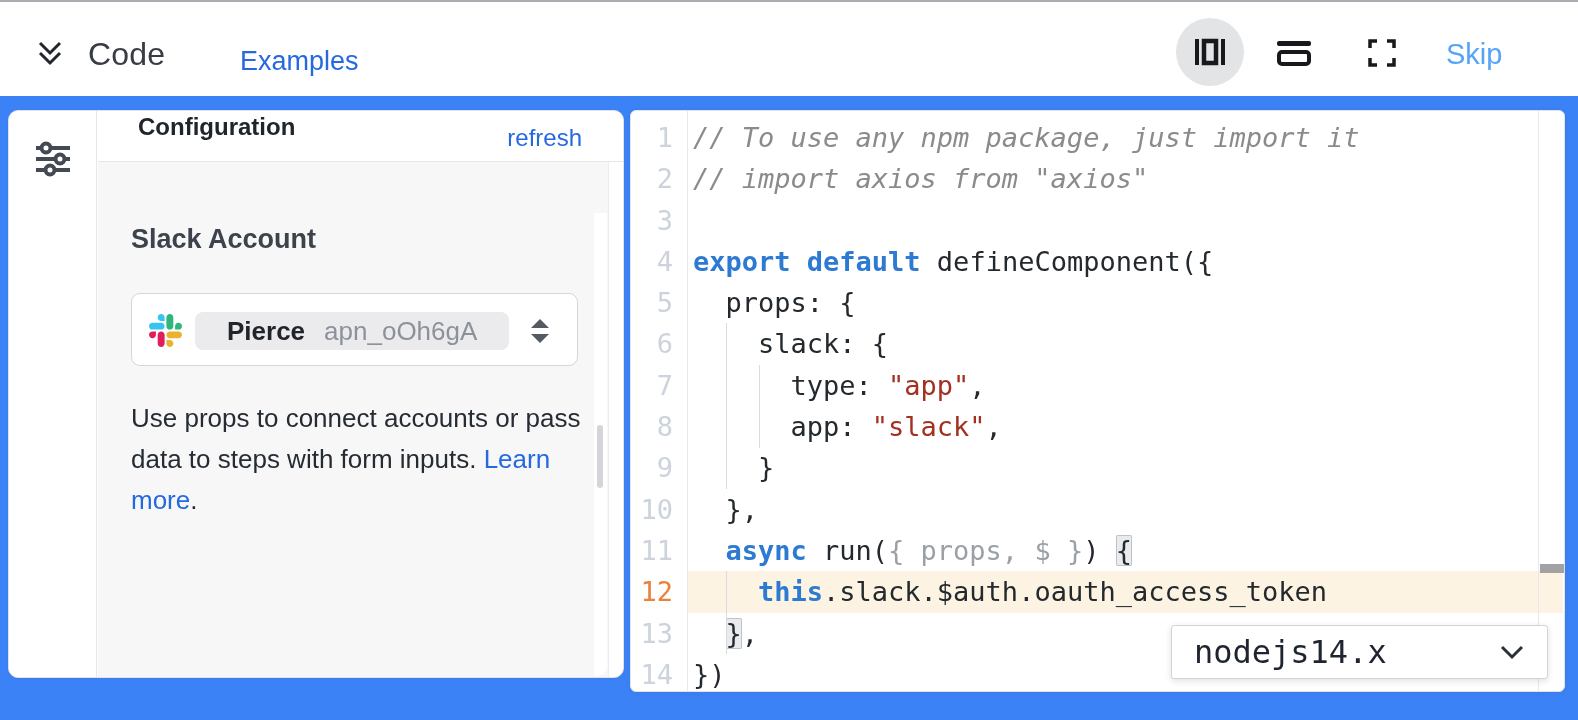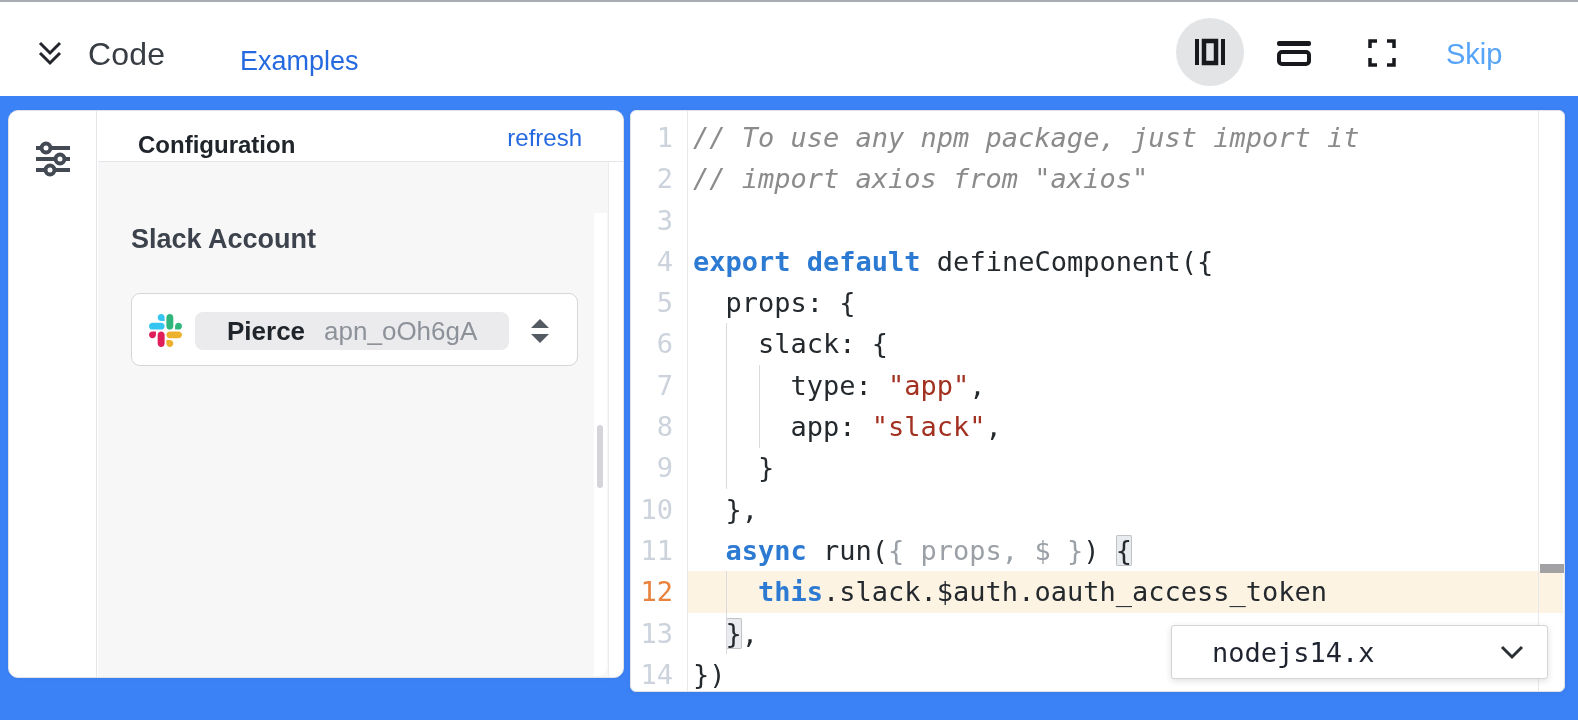--- a/index.html
+++ b/index.html
@@ -21,21 +21,21 @@
   .skip-link { position:absolute; left:1446px; top:36px; font-size:29px; color:#55a4f7; cursor:pointer; }
 
   
   .cfg-card { position:absolute; left:8px; top:110px; width:616px; height:568px; background:#fff;
               border:1px solid #e2e3e7; border-radius:10px; box-shadow:0 1px 3px rgba(60,64,70,.06); }
   .cfg-rail { position:absolute; left:0; top:0; width:88px; height:100%; border-right:1px solid #e5e6e9;
               border-radius:10px 0 0 10px; background:#fff; }
   .rail-icon { position:absolute; left:22px; top:26px; width:44px; height:44px; cursor:pointer; }
   .cfg-hdr { position:absolute; left:89px; top:0; right:0; height:51px; background:#fff;
              border-bottom:1px solid #e5e6e9; border-radius:0 10px 0 0; }
-  .cfg-hdr-title { position:absolute; left:40px; top:20px; font-size:24px; font-weight:bold; color:#20252c; }
+  .cfg-hdr-title { position:absolute; left:40px; top:2px; font-size:24px; font-weight:bold; color:#20252c; }
   .cfg-refresh { position:absolute; right:41px; top:13px; font-size:24px; color:#2569e0; cursor:pointer; }
   .cfg-body { position:absolute; left:89px; top:51px; right:14px; bottom:0; background:#f7f7f8;
               border-right:1px solid #ebecee; border-radius:0 0 0 0; }
   .cfg-scrolltrack { position:absolute; right:1px; top:51px; width:13px; bottom:1px; background:#fff;
                      border-radius:0 0 9px 0; }
   .cfg-thumb { position:absolute; left:3px; top:212px; width:6px; height:63px; background:#d3d5d9; border-radius:3px; cursor:pointer; }
   .sec-heading { position:absolute; left:33px; top:62px; font-size:27px; font-weight:bold; color:#3d434c; }
   .acct-select { position:absolute; left:33px; top:131px; width:447px; height:73px; background:#fff;
                  border:1px solid #d5d6da; border-radius:9px; cursor:pointer; }
   .slack-logo { position:absolute; left:17px; top:20px; width:33px; height:33px; }
@@ -67,21 +67,21 @@
   .plm { color:#24292e; background:#e9ebee; box-shadow:inset 0 0 0 1px #bfc3c8; border-radius:2px; }
   .guide { position:absolute; width:1px; background:#d9dbde; z-index:2; }
   .g1 { left:95px;  top:212px; height:166px; }
   .g2 { left:128px; top:254px; height:83px; }
   .g3 { left:95px;  top:460px; height:83px; }
   .scroll-track { position:absolute; left:907px; top:0; bottom:0; width:1px; background:#e7e8ea; z-index:3; }
   .v-thumb { position:absolute; left:909px; top:453px; width:24px; height:9px; background:#a2a2a4; z-index:3; cursor:pointer; }
   .lang-select { position:absolute; left:540px; top:514px; width:377px; height:54px; background:#fff;
                  border:1px solid #d2d4d8; border-radius:3px; box-shadow:0 2px 6px rgba(40,44,50,.14);
                  z-index:5; display:flex; align-items:center; cursor:pointer; }
-  .lang-label { margin-left:40px; font-family:"DejaVu Sans Mono", monospace; font-size:27px; color:#1f2430; flex:1; }
+  .lang-label { margin-left:22px; font-family:"DejaVu Sans Mono", monospace; font-size:32px; color:#1f2430; flex:1; }
   .lang-chev { margin-right:22px; }
 </style>
 </head>
 <body>
 
 <div class="page">
   <div class="top-rule"></div>
 
   <div class="hdr">
     <div class="collapse-btn">
@@ -145,20 +145,21 @@
         </svg>
         <div class="acct-pill">
           <span class="acct-name">Pierce</span>
           <span class="acct-token">apn_oOh6gA</span>
         </div>
         <svg class="updown" viewBox="0 0 22 26">
           <path d="M11 1 L20 10 H2 Z" fill="#555b63"></path>
           <path d="M11 25 L2 16 H20 Z" fill="#555b63"></path>
         </svg>
       </div>
+      <div class="cfg-help"><span>Use props to connect accounts or pass data to steps with form inputs. </span><a>Learn more</a><span>.</span></div>
       <div class="cfg-scrolltrack">
         <div class="cfg-thumb"></div>
       </div>
     </div>
   </div>
 
   <div class="code-card">
     <div class="gutter">
         <div class="ln">1</div>
         <div class="ln">2</div>

